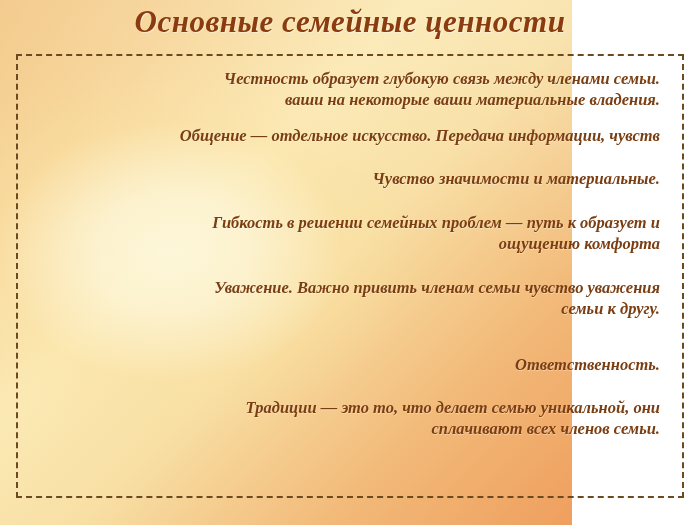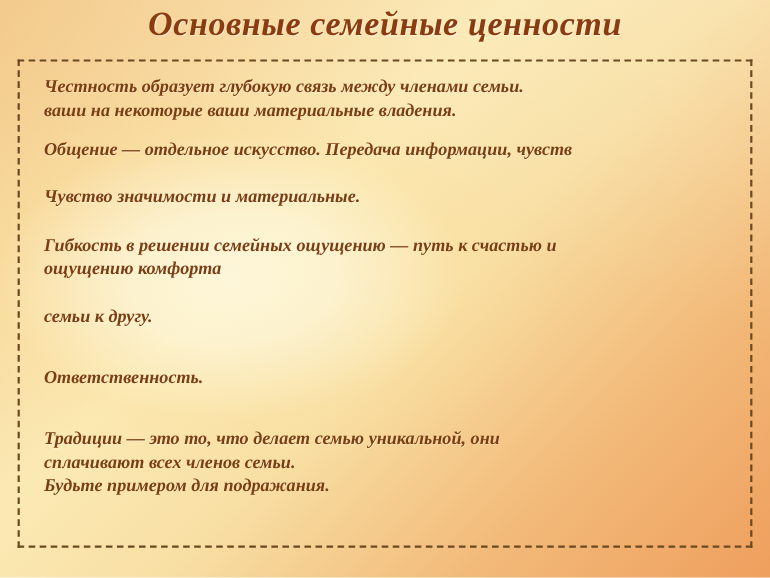--- a/index.html
+++ b/index.html
@@ -7,21 +7,21 @@
     padding: 0;
   }
   body {
     width: 700px;
     height: 525px;
     overflow: hidden;
     font-family: "Liberation Serif", serif;
   }
   .slide {
     position: relative;
-    width: 700px;
+    width: 572px;
     height: 525px;
     box-sizing: border-box;
     
     background:
       radial-gradient(ellipse 55% 45% at 30% 48%, #fdf6d8 0%, rgba(253,246,216,0.75) 25%, rgba(252,226,160,0.25) 55%, rgba(250,200,120,0) 78%),
       linear-gradient(135deg, #f3c98b 0%, #f7d79c 18%, #fbe9b4 38%, #f8dfa4 55%, #f2b978 78%, #ef9f5e 100%);
   }
   .slide::after {
     content: "";
     position: absolute;
@@ -50,38 +50,38 @@
     top: 54px;
     width: 668px;
     height: 444px;
     box-sizing: border-box;
     border: 2px dashed #6b4a22;
     padding: 10px 22px 0 22px;
     z-index: 2;
   }
   .para {
     margin: 0 0 14px 0;
-    text-align: left;
+    text-align: right;
     font-family: "Liberation Serif", serif;
     font-style: italic;
     font-weight: bold;
     font-size: 16.5px;
     line-height: 1.3;
     color: #7a3e12;
     text-shadow: 0.5px 0.5px 0 rgba(255,255,255,0.35);
   }
   .para.first {
     margin-top: 2px;
   }
   .para.p2 { margin-top: 12px; }
   .para.p3 { margin-top: 22px; }
   .para.p4 { margin-top: 22px; }
   .para.p5 { margin-top: 22px; }
   .para.p6 { margin-top: 34px; }
-  .para.p7 { margin-top: 34px; }
+  .para.p7 { margin-top: 22px; }
   .para .line { display: block; }
 </style>
 </head>
 <body>
 
 <div class="slide">
 
   <div class="title">Основные семейные ценности</div>
 
   <div class="content-box">
@@ -93,32 +93,32 @@
 
     <div class="para p2">
       <span class="line">Общение — отдельное искусство. Передача информации,  чувств</span>
     </div>
 
     <div class="para p3">
       <span class="line">Чувство значимости и материальные.</span>
     </div>
 
     <div class="para p4">
-      <span class="line">Гибкость в решении семейных ощущению — путь к счастью и</span>
+      <span class="line">Гибкость в решении семейных проблем — путь к образует и</span>
       <span class="line">ощущению комфорта</span>
     </div>
 
     <div class="para p5">
+      <span class="line">Уважение. Важно привить членам семьи чувство уважения</span>
       <span class="line">семьи к другу.</span>
     </div>
 
     <div class="para p6">
       <span class="line">Ответственность.</span>
     </div>
 
     <div class="para p7">
       <span class="line">Традиции — это то, что делает семью уникальной, они</span>
       <span class="line">сплачивают всех членов семьи.</span>
-      <span class="line">Будьте примером для подражания.</span>
     </div>
 
   </div>
 </div>
 
 </body></html>

